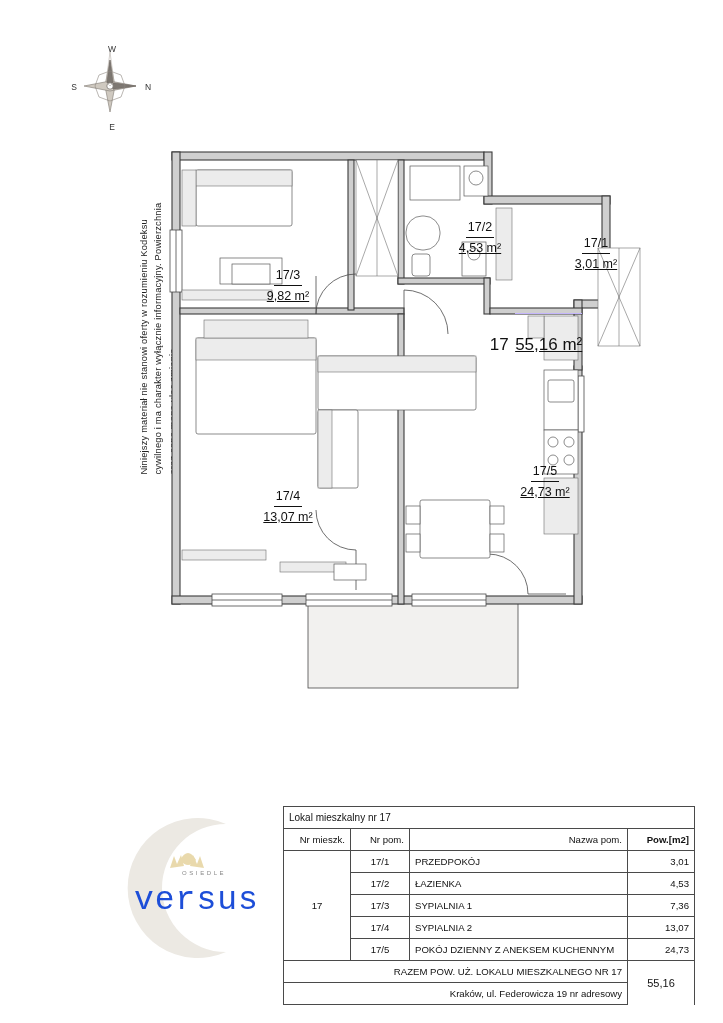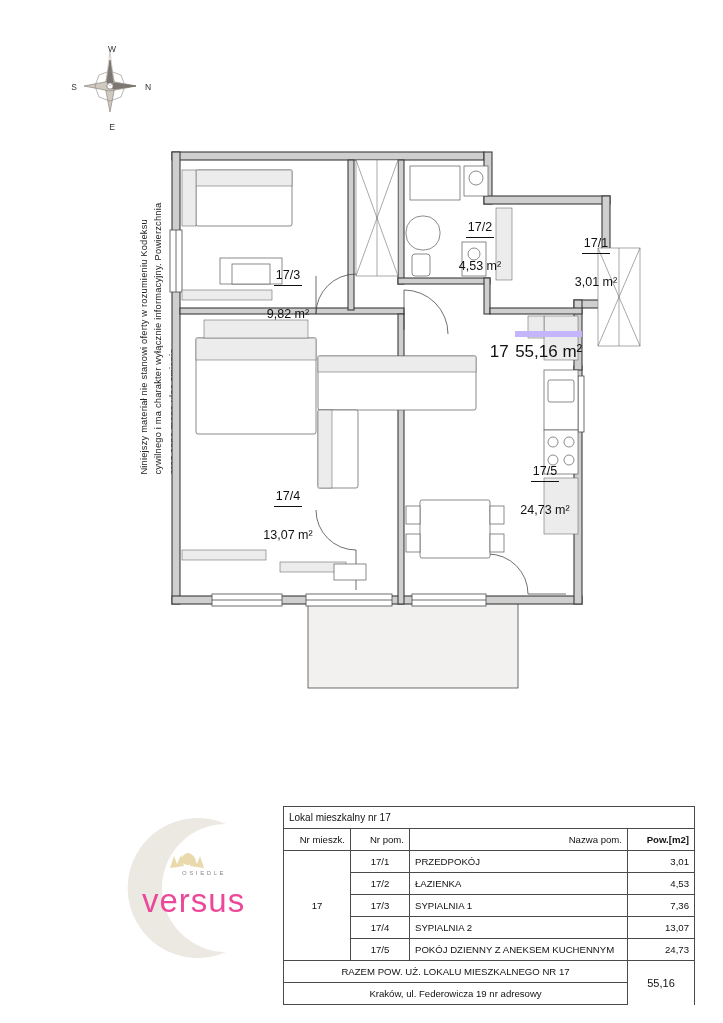--- a/index.html
+++ b/index.html
@@ -63,50 +63,50 @@
   }
   .plan-label .rn {
     font-size: 12.5px;
     border-bottom: 1px solid #111;
     display: inline-block;
     padding: 0 2px 1px 2px;
   }
   .plan-label .ar {
     font-size: 12.5px;
     display: block;
-    margin-top: 21px;
+    margin-top: 3px;
+    text-decoration: underline;
   }
   .plan-label.big .rn {
     font-size: 17px;
     border-bottom: none;
   }
   .plan-label.big .ar {
     font-size: 17px;
-    border-top: 6px solid #c4b5fd;
-    padding-top: 4px;
+    border-top: 1px solid #c4b5fd;
+    padding-top: 20px;
     display: inline-block;
   }
 
   
   #logo {
     position: absolute;
     left: 108px;
     top: 808px;
     width: 160px;
     height: 160px;
   }
   #logo .brand {
     position: absolute;
     left: 26px;
     top: 74px;
-    font-family: Liberation Sans, sans-serif;
+    font-family: Liberation Mono, monospace;
     font-size: 33px;
     letter-spacing: 1px;
-    color: #ec4899;
-    margin-left: 8px;
+    color: #1d4ed8;
   }
   #logo .sub {
     position: absolute;
     left: 74px;
     top: 62px;
     font-size: 6px;
     letter-spacing: 2.6px;
     color: #8a8a8a;
   }
 
@@ -123,21 +123,21 @@
     border: 1px solid #4a4a4a;
     padding: 4px 5px;
     height: 13px;
     color: #111;
   }
   .c-title { font-size: 10px; }
   .c-hdr { text-align: right; font-size: 9.6px; }
   .c-hdr.ctr { text-align: right; font-weight: bold; }
   .c-num { text-align: center; }
   .c-area { text-align: right; }
-  .c-sum { text-align: center; font-size: 9.6px; }
+  .c-sum { text-align: right; font-size: 9.6px; }
   .c-total { text-align: center; font-weight: normal; font-size: 11px; }
   .nb-top { border-top: none !important; }
   .nb-bot { border-bottom: none !important; }
 </style>
 </head>
 <body>
 
 <div class="page">
 
   <div id="disclaimer">Niniejszy materiał nie stanowi oferty w rozumieniu Kodeksu

